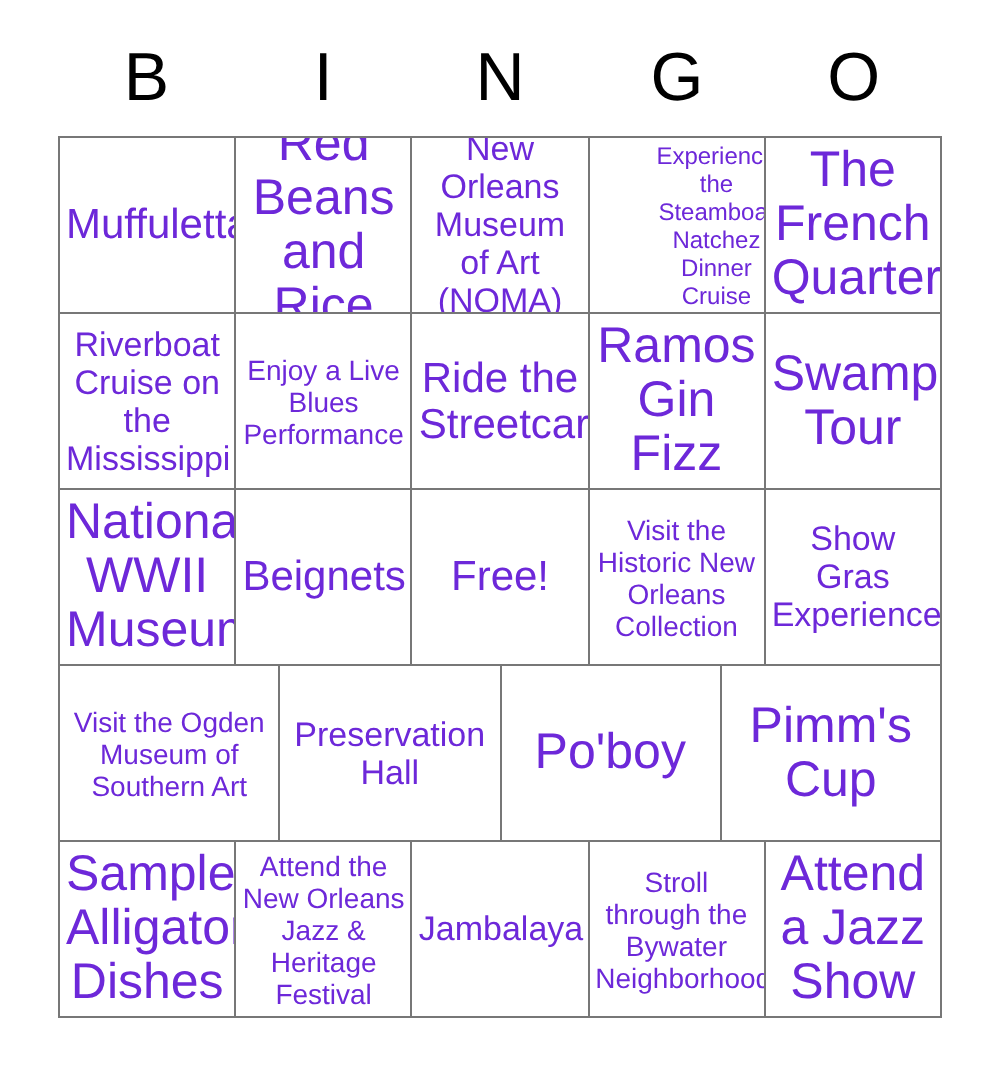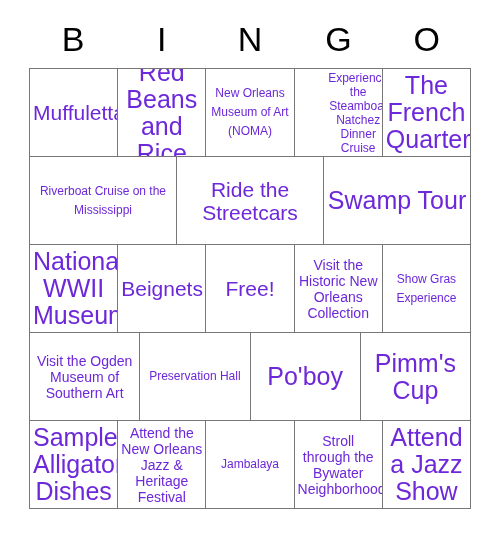--- a/index.html
+++ b/index.html
@@ -61,21 +61,21 @@
     overflow: hidden;
   }
   .cell span {
     display: block;
     width: 100%;
   }
   
   .fs-xxl span { font-size: 21px; line-height: 35px; }
   .fs-xl  span { font-size: 25px; line-height: 27px; }
   .fs-lg  span { font-size: 21px; line-height: 23px; }
-  .fs-md  span { font-size: 12px; line-height: 19px; }
+  .fs-md  span { font-size: 17px; line-height: 19px; }
   .fs-sm  span { font-size: 14px; line-height: 16px; }
   .fs-xs  span { font-size: 12px; line-height: 14px; margin-left: 40px; }
 </style>
 </head>
 <body>
 
 <div id="card">
 
   <div id="header-row">
     <div class="header-letter">B</div>
@@ -102,22 +102,28 @@
         </div>
       <div class="cell fs-xl">
           <span>The French Quarter</span>
         </div>
     </div>
 
     <div class="grid-row">
       <div class="cell fs-md">
           <span>Riverboat Cruise on the Mississippi</span>
         </div>
+      <div class="cell fs-sm">
+          <span>Enjoy a Live Blues Performance</span>
+        </div>
       <div class="cell fs-lg">
           <span>Ride the Streetcars</span>
+        </div>
+      <div class="cell fs-xl">
+          <span>Ramos Gin Fizz</span>
         </div>
       <div class="cell fs-xl">
           <span>Swamp Tour</span>
         </div>
     </div>
 
     <div class="grid-row">
       <div class="cell fs-xl">
           <span>National WWII Museum</span>
         </div>

